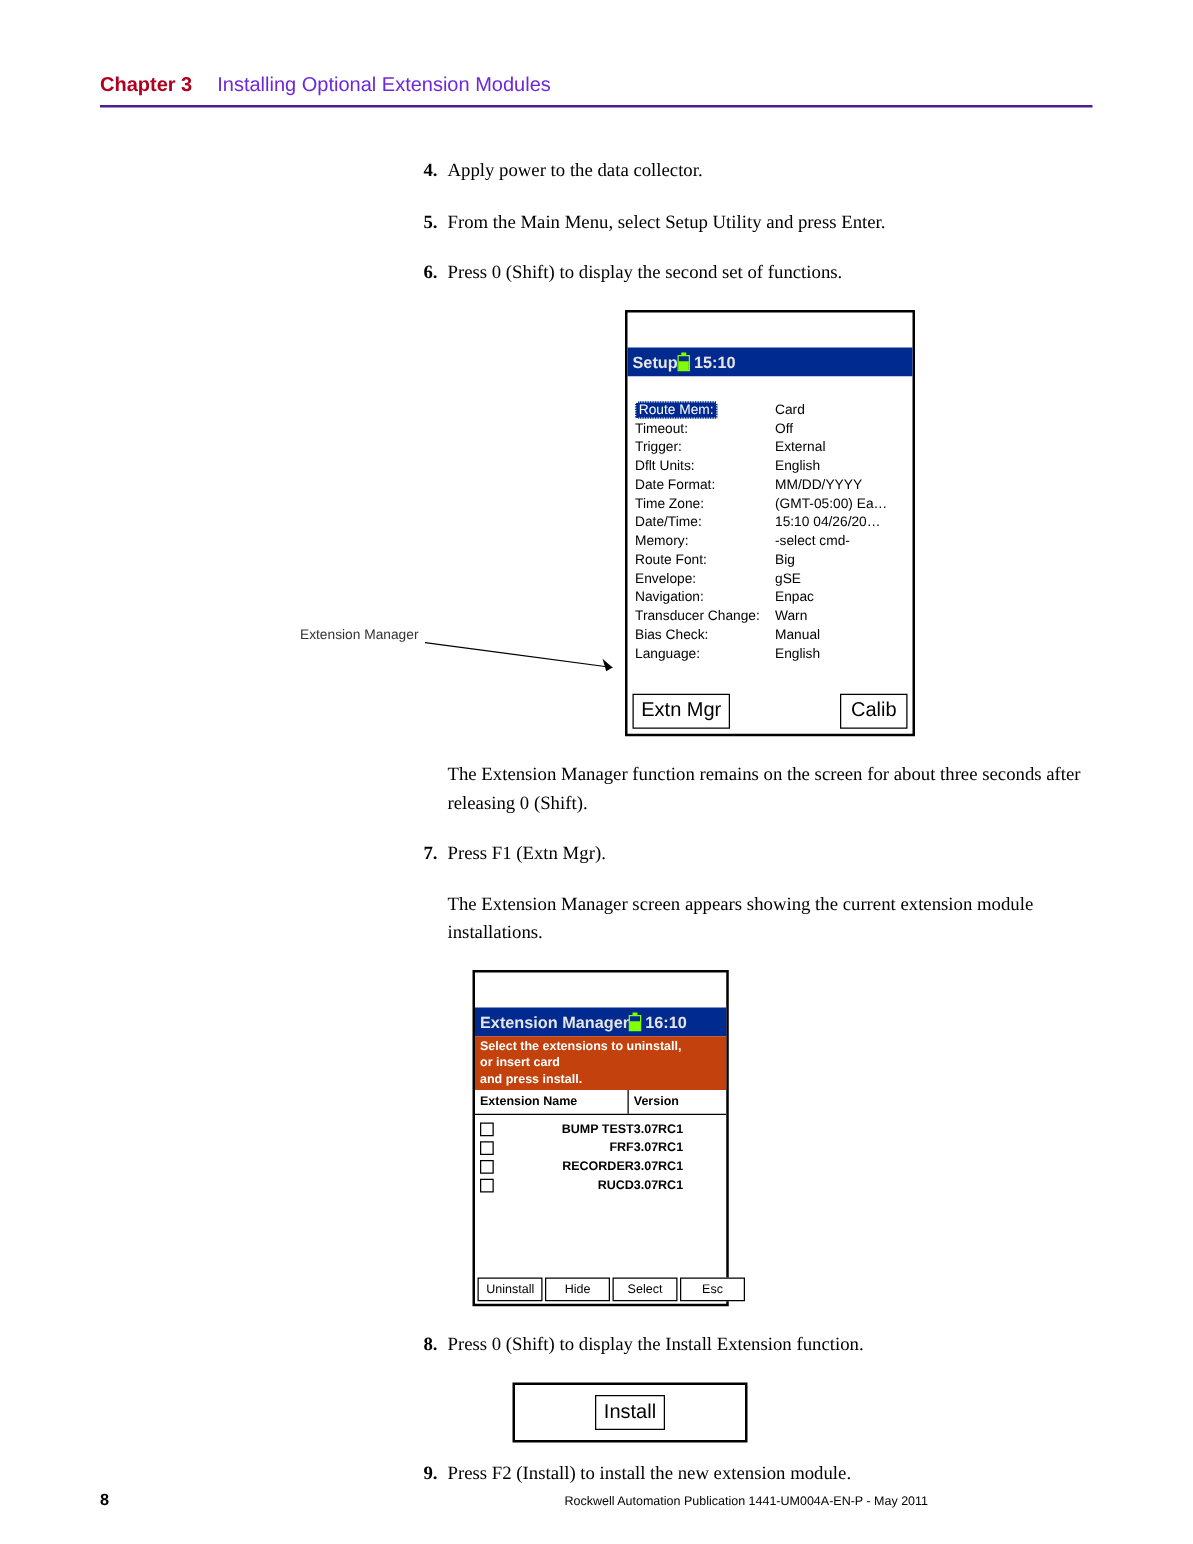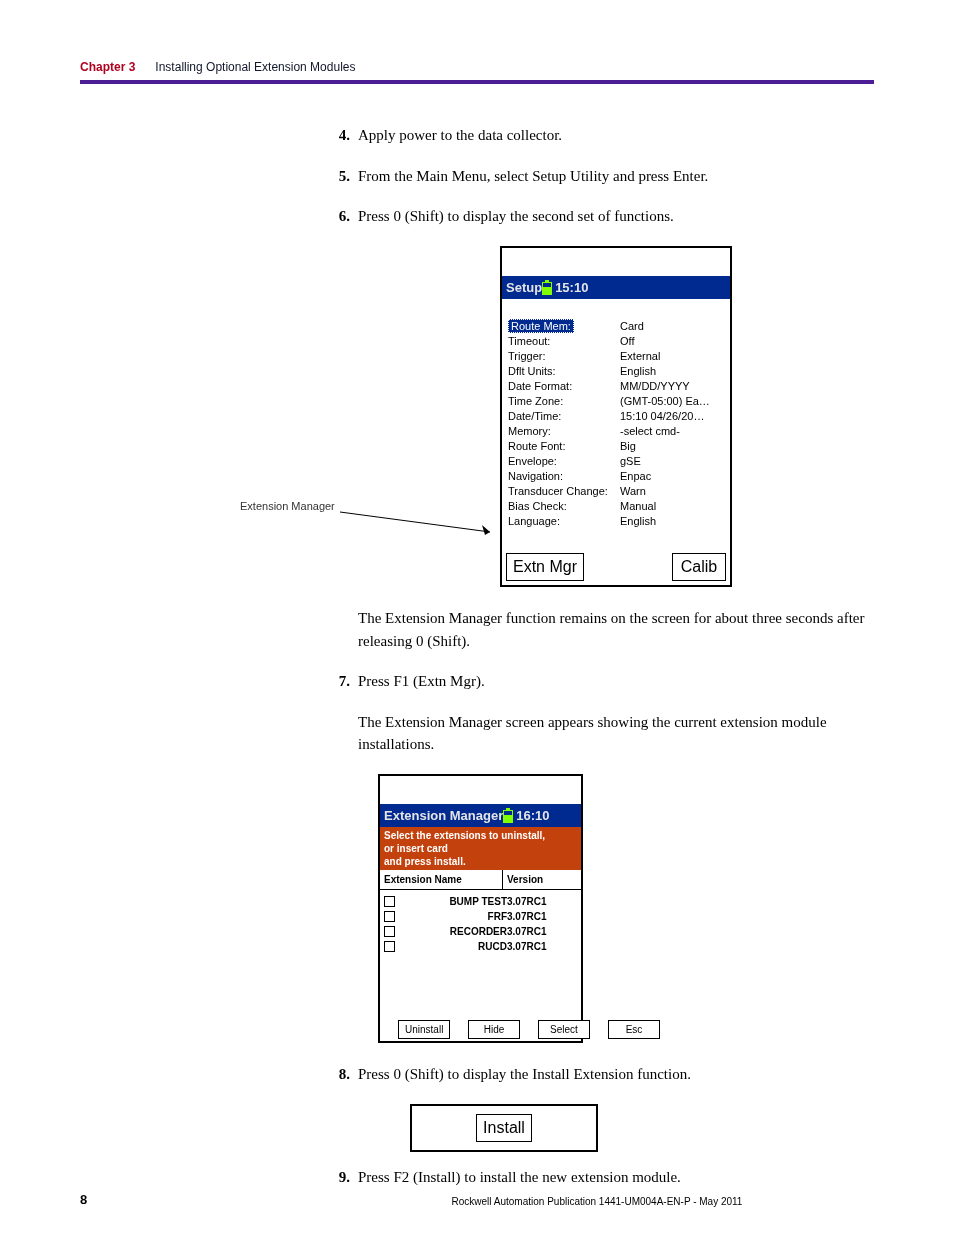--- a/index.html
+++ b/index.html
@@ -17,31 +17,31 @@
     padding: 60px 80px 40px 80px;
     box-sizing: border-box;
     height: 100%;
     position: relative;
   }
   .header {
     display: flex;
     align-items: baseline;
     gap: 20px;
     font-family: Arial, Helvetica, sans-serif;
-    font-size: 12px;
+    font-size: 16px;
     padding-bottom: 6px;
-    border-bottom: 4px solid #4c1d95;
+    border-bottom: 2px solid #4c1d95;
     margin-bottom: 40px;
   }
   .chapter-label {
     color: #b00020;
     font-weight: bold;
   }
   .chapter-title {
-    color: #0f172a;
+    color: #6d28d9;
   }
   .content {
     margin-left: 250px;
     font-size: 15px;
     line-height: 1.5;
   }
   .step {
     display: flex;
     gap: 8px;
     margin-bottom: 18px;
@@ -188,21 +188,21 @@
     border:1px solid #000;
     margin-right:4px;
   }
   .ext-row .name{flex:1;text-align:right;}
   .ext-row .ver{width:70px;}
   .ext-footer{
     display:flex;
     gap:2px;
     padding:2px 2px;
   }
-  .ext-footer .footer-btn{min-width:38px;font-size:10px;margin-left:16px;}
+  .ext-footer .footer-btn{min-width:38px;font-size:10px;}
   
   .screen-install{
     width:188px;
     margin-left:80px;
     margin-bottom:14px;
     padding:8px 0;
     display:flex;
     justify-content:center;
   }
   .page-footer{

